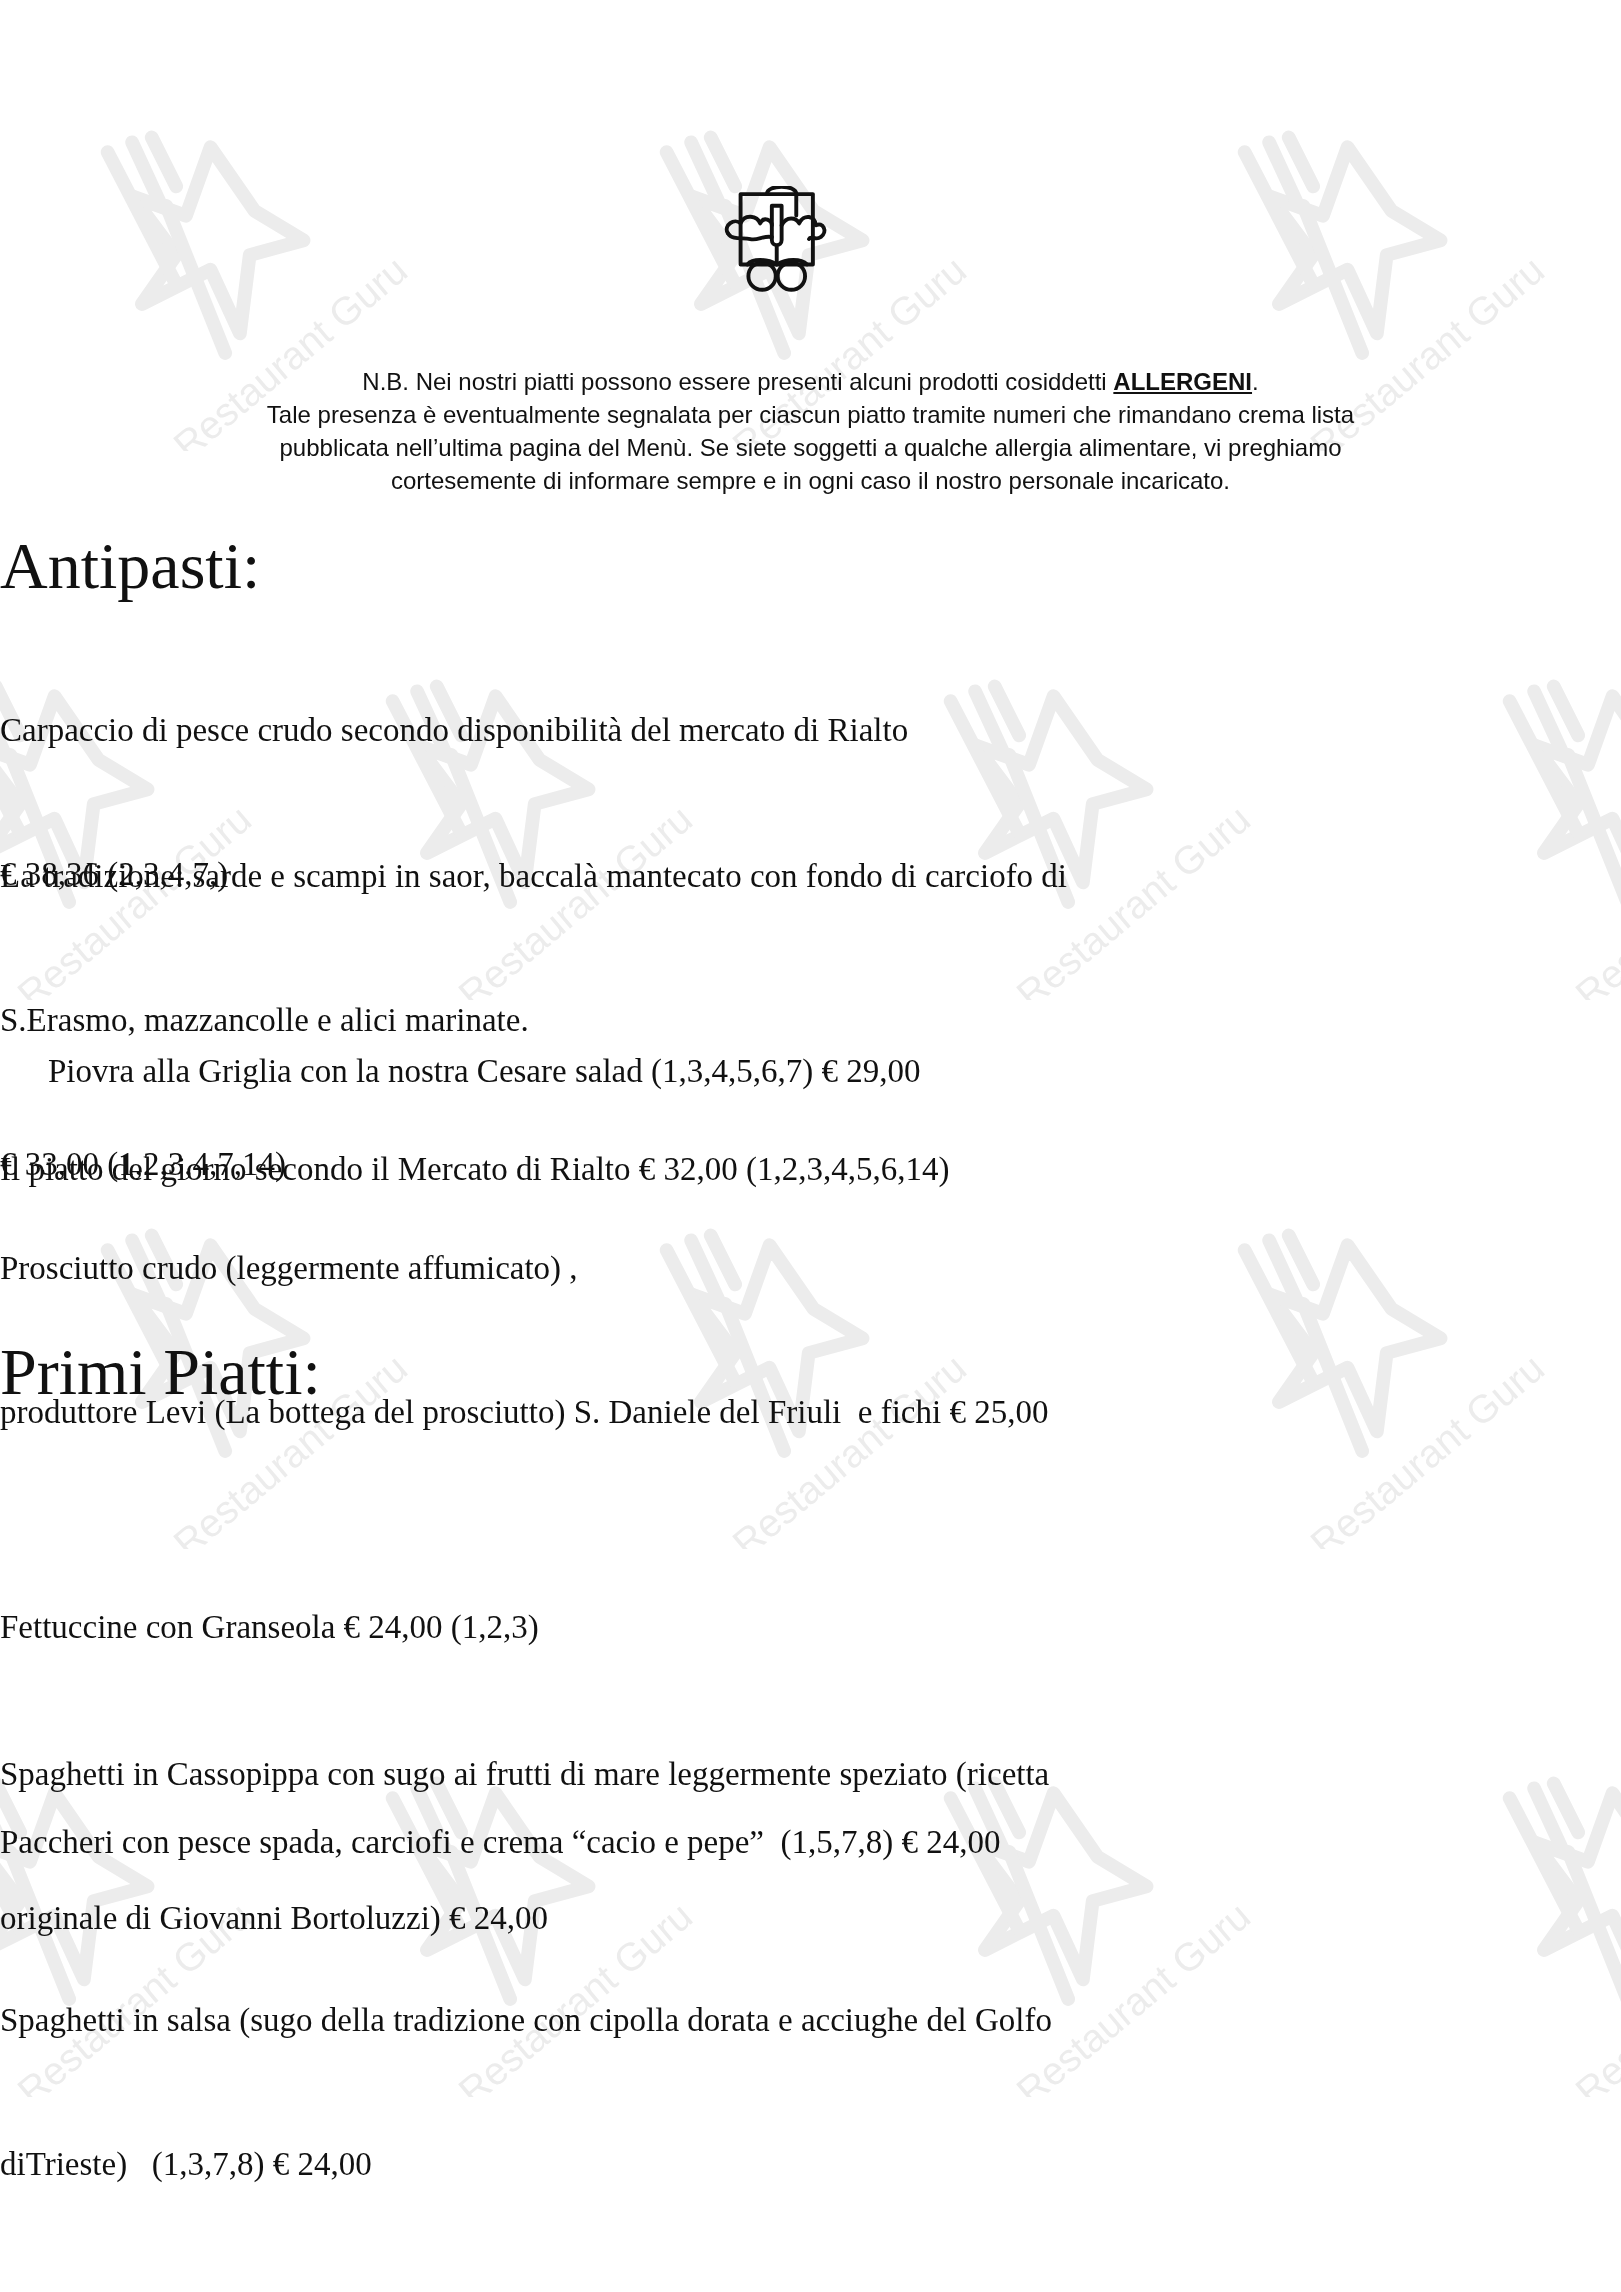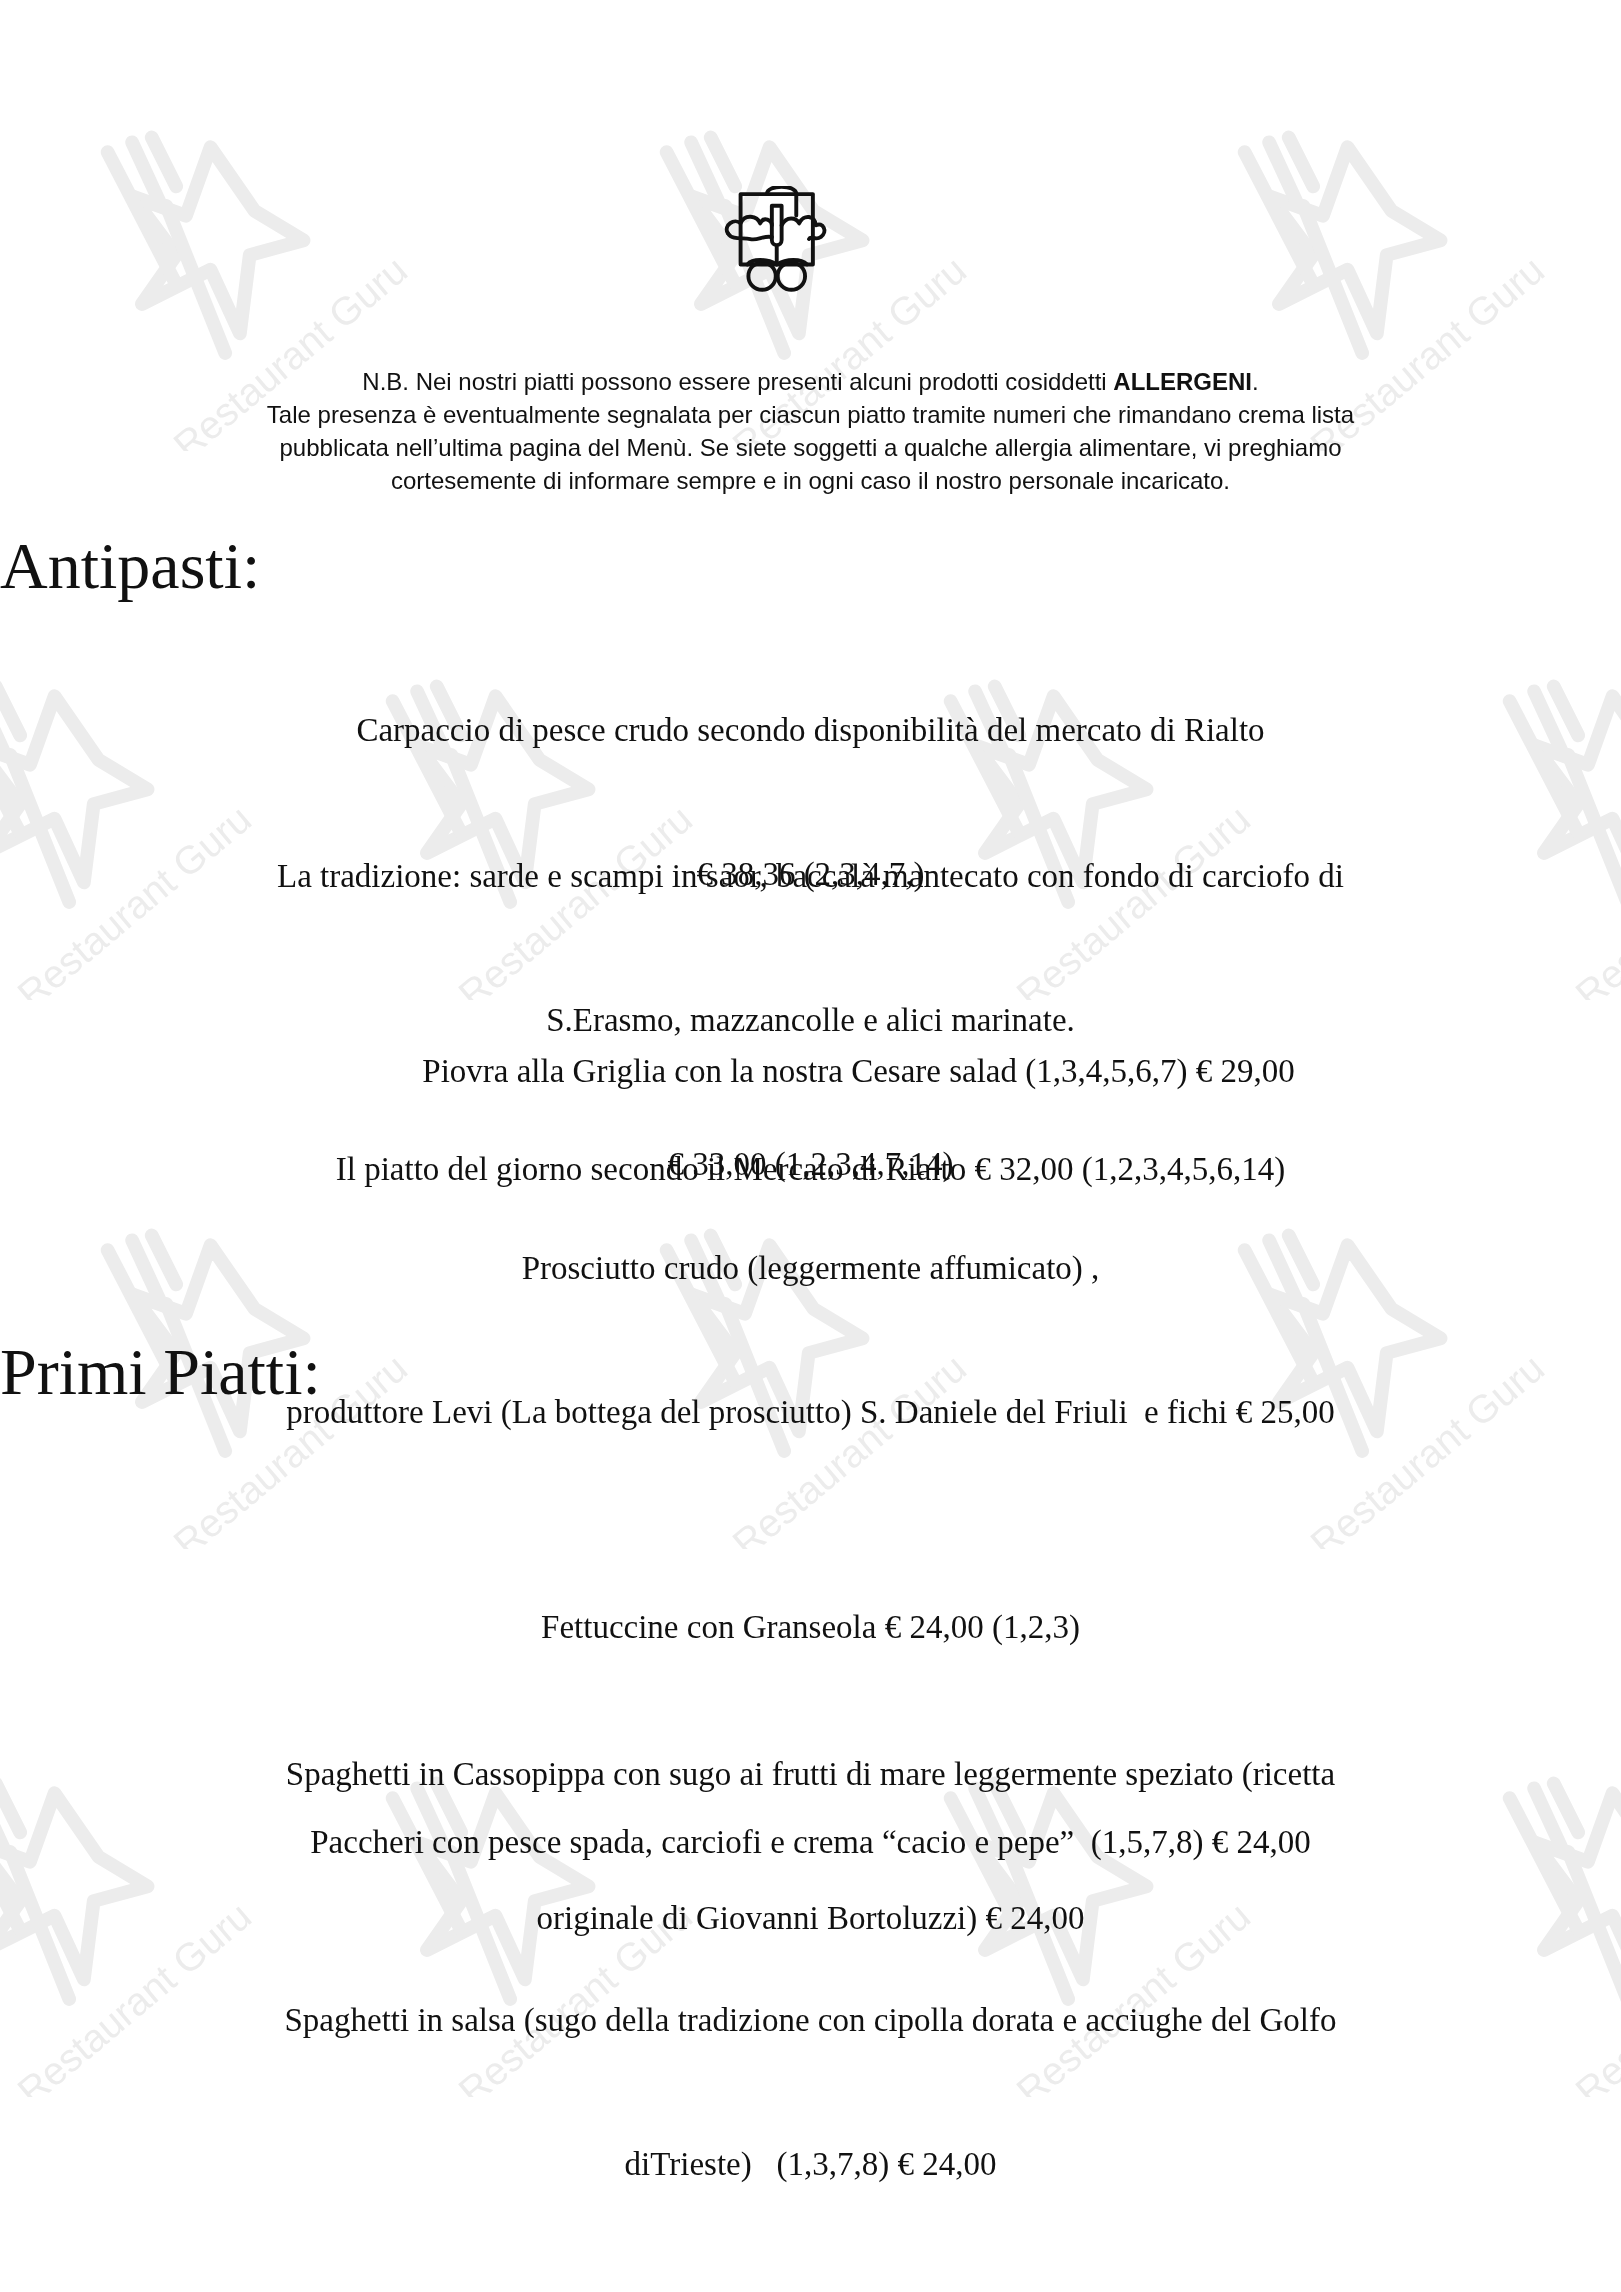--- a/index.html
+++ b/index.html
@@ -4,24 +4,24 @@
 <style>
   html, body { margin: 0; padding: 0; background: #ffffff; }
   body { width: 1621px; height: 2293px; position: relative; overflow: hidden; color: #111; }
   .wm-layer { position: absolute; left: 0; top: 0; width: 1621px; height: 2293px; pointer-events: none; z-index: 0; }
   .wm { position: absolute; width: 412px; height: 392px; }
   .wm svg { width: 100%; height: 100%; }
   .content { position: relative; z-index: 1; width: 1621px; }
   .logo { position: absolute; left: 723px; top: 186px; width: 127px; height: 108px; }
   .nb { position: absolute; left: 0; top: 365px; width: 1621px; text-align: center;
         font-family: "Liberation Sans", sans-serif; font-size: 24px; line-height: 33px; }
-  .nb b { font-weight: bold; }
+  .nb b { font-weight: bold; text-decoration: underline; }
   .serif { font-family: "Liberation Serif", serif; }
   .heading { position: absolute; left: 0; width: 1529px; text-align: left; font-size: 66px; line-height: 78px; }
-  .item { position: absolute; left: 0; width: 1621px; text-align: center; font-size: 33px; line-height: 48px; white-space: pre; }
+  .item { position: absolute; left: 0; width: 1621px; font-size: 33px; line-height: 48px; white-space: pre; }
 </style>
 </head>
 <body>
 
 <div class="wm-layer">
 
   <div class="wm" style="left:29px;top:59px;">
     <svg viewBox="0 0 420 400">
       <g fill="none" stroke="#ececec" stroke-width="14" stroke-linecap="round" stroke-linejoin="round">
         <path d="M185 90 L160 160 L105 140 L150 200 L115 250 L185 215 L215 280 L225 200 L280 185 L230 155 Z"></path>

